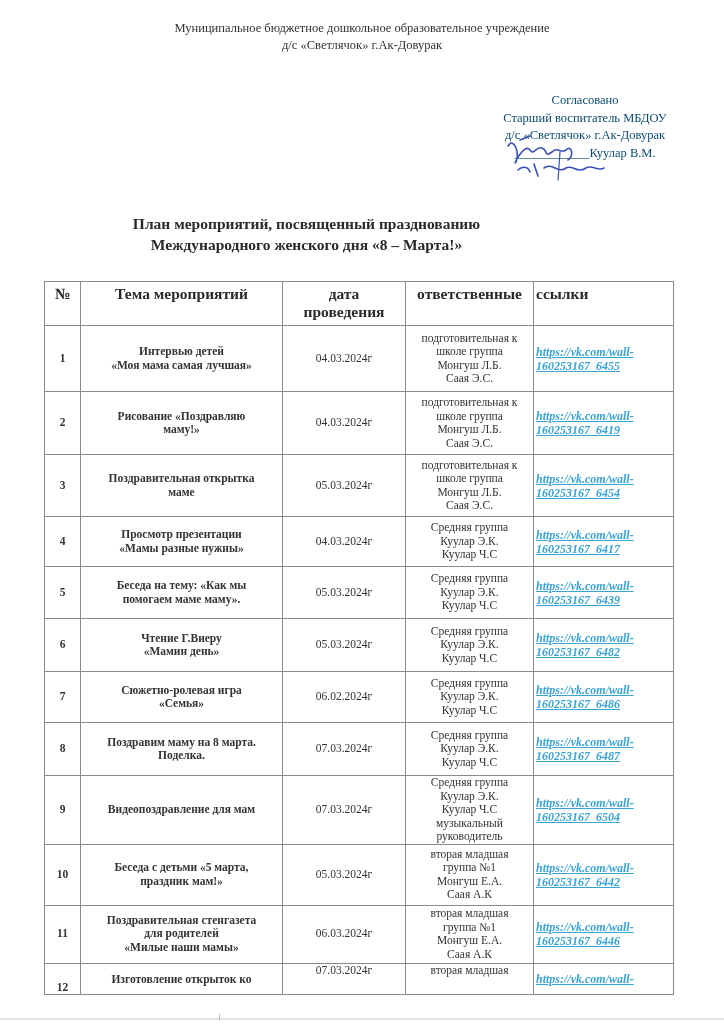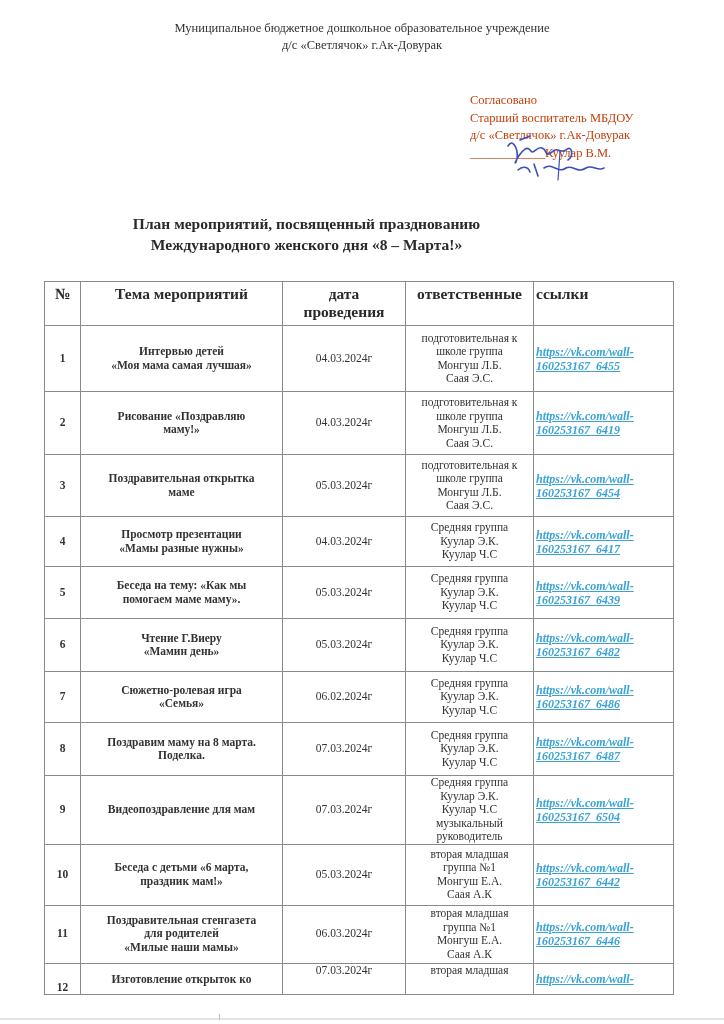--- a/index.html
+++ b/index.html
@@ -9,21 +9,21 @@
     font-family: "Liberation Serif", "DejaVu Serif", serif;
     color: #2a2a2a;
     position: relative;
   }
   .org-header {
     position: absolute; left: 0; top: 20px; width: 724px;
     text-align: center; font-size: 12.5px; line-height: 17px; color: #333;
   }
   .approval {
     position: absolute; right: 24px; top: 92px; width: 230px;
-    text-align: left; font-size: 12.5px; line-height: 17.5px; color: #c2410c;
+    text-align: center; font-size: 12.5px; line-height: 17.5px; color: #0c4a6e;
   }
   .signature {
     position: absolute; left: 30px; top: 40px; width: 120px; height: 50px;
     pointer-events: none;
   }
   .doc-title {
     position: absolute; left: 0; top: 213px; width: 613px;
     text-align: center; font-weight: bold; font-size: 15.5px; line-height: 21px; color: #2a2a2a;
   }
   table.plan {
@@ -219,21 +219,21 @@
 Куулар Ч.С
 музыкальный
 руководитель</td>
         <td class="link">
           <a>https://vk.com/wall-
 160253167_6504</a>
         </td>
       </tr>
       <tr style="height: 61px;">
         <td class="num">10</td>
-        <td class="topic multiline">Беседа с детьми «6 марта,
+        <td class="topic multiline">Беседа с детьми «5 марта,
 праздник мам!»</td>
         <td class="date">05.03.2024г</td>
         <td class="resp multiline">вторая младшая
 группа №1
 Монгуш Е.А.
 Саая А.К</td>
         <td class="link">
           <a>https://vk.com/wall-
 160253167_6442</a>
         </td>

